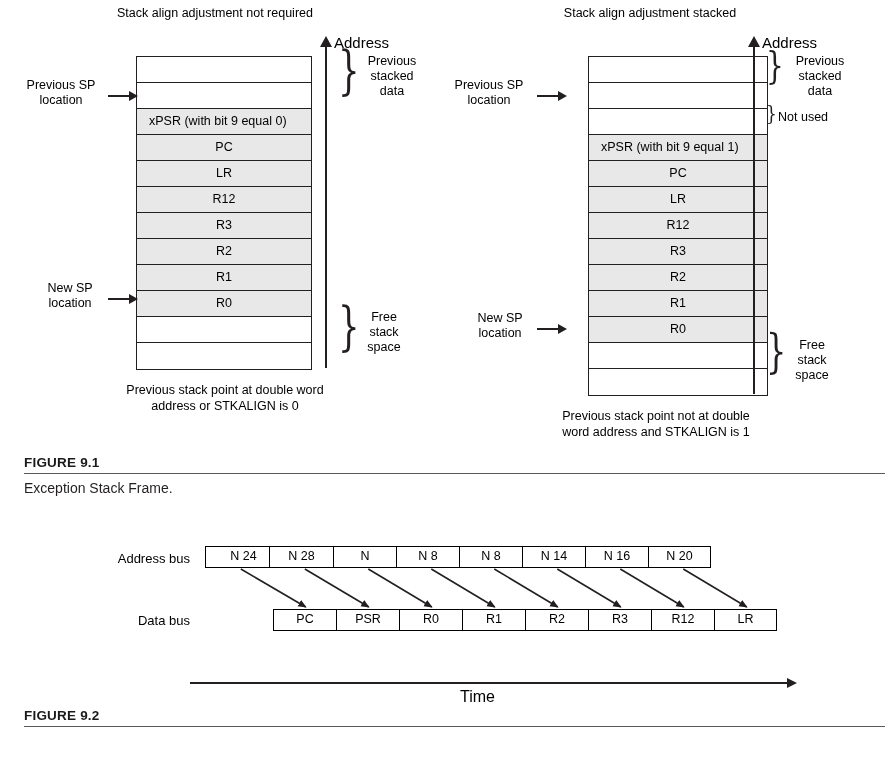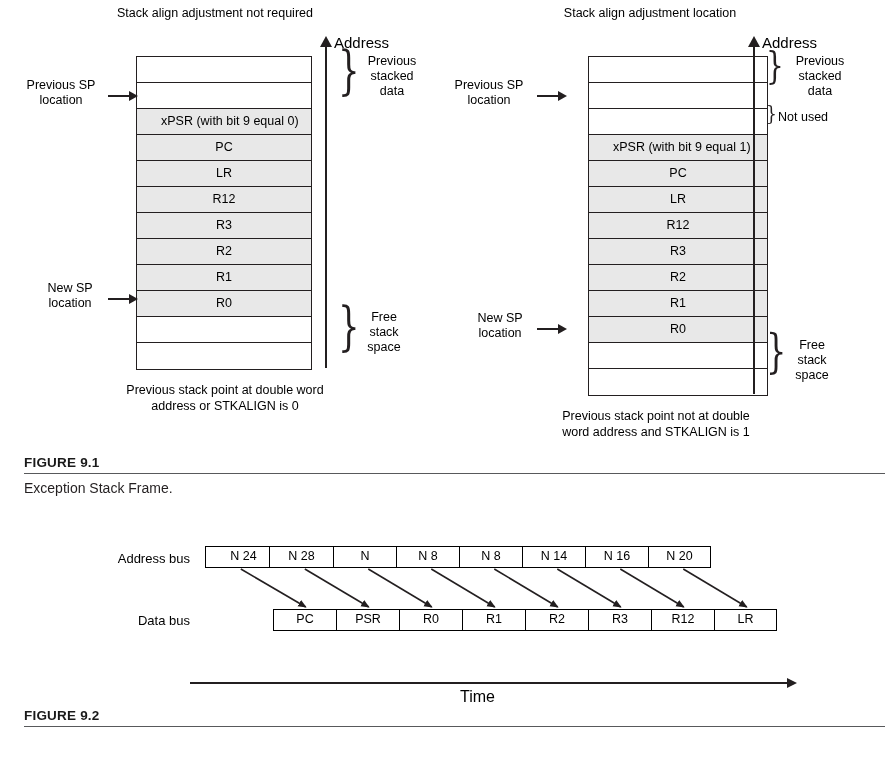--- a/index.html
+++ b/index.html
@@ -32,21 +32,21 @@
     height:26px;
     border-bottom:1.3px solid #231f20;
     font-size:12.5px;
     line-height:24px;
     text-align:center;
     background:#ffffff;
     white-space:nowrap;
   }
   .srow:last-child{border-bottom:none;}
   .srow.shaded{background:#e8e8e8;}
-  .srow.leftalign{text-align:left;padding-left:24px;}
+  .srow.leftalign{text-align:left;padding-left:12px;}
 
   
   .axis-line{
     position:absolute;
     width:1.6px;
     background:#231f20;
   }
   .axis-head{
     position:absolute;
     width:0;height:0;
@@ -219,21 +219,21 @@
     <span>Free</span><br>
     <span>stack</span><br>
     <span>space</span>
   </div>
 
   <div class="caption-under" style="left:60px;top:382px;width:330px;">
     <span>Previous stack point at double word</span><br>
     <span>address or STKALIGN is 0</span>
   </div>
 
-  <div class="diag-title" style="left:525px;top:6px;width:250px;">Stack align adjustment location</div>
+  <div class="diag-title" style="left:525px;top:6px;width:250px;">Stack align adjustment stacked</div>
 
   <div class="stackbox" id="right-stack" style="left:588px;top:56px;width:180px;">
       <div class="srow"></div>
       <div class="srow"></div>
       <div class="srow"></div>
       <div class="srow shaded leftalign">xPSR (with bit 9 equal 1)</div>
       <div class="srow shaded">PC</div>
       <div class="srow shaded">LR</div>
       <div class="srow shaded">R12</div>
       <div class="srow shaded">R3</div>

